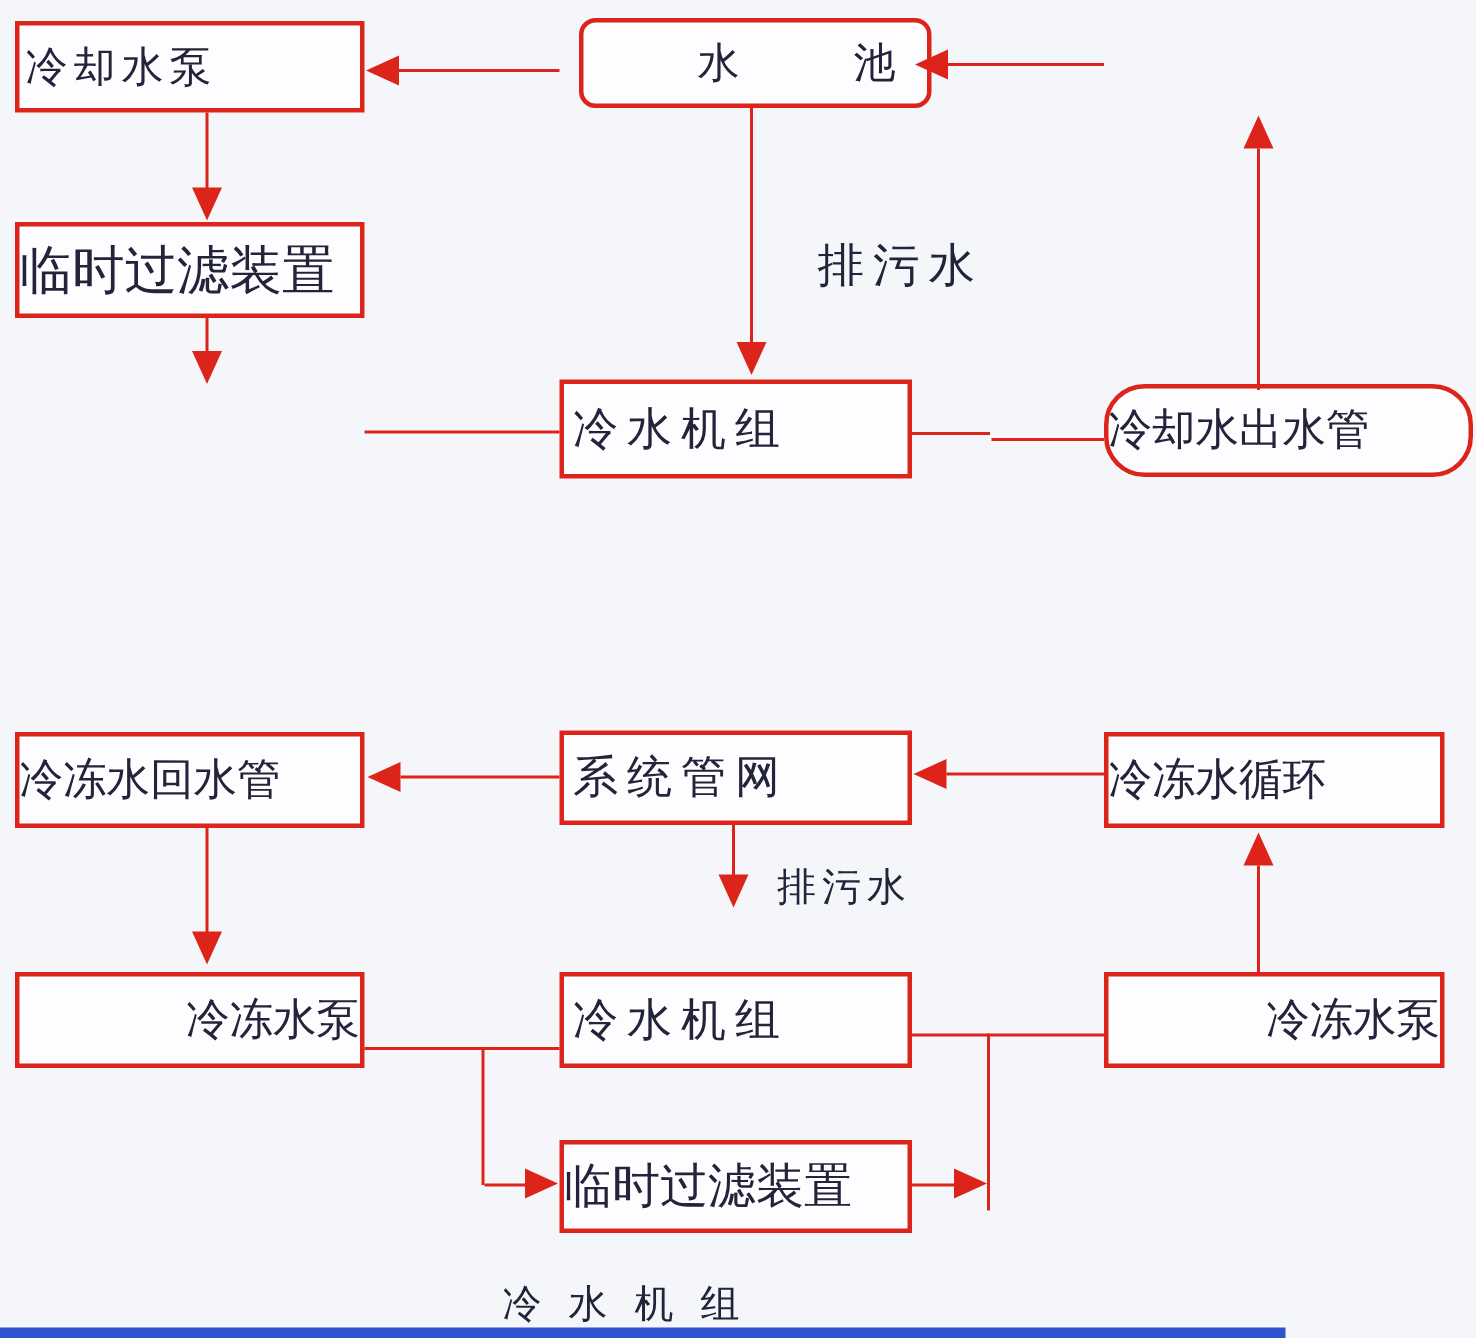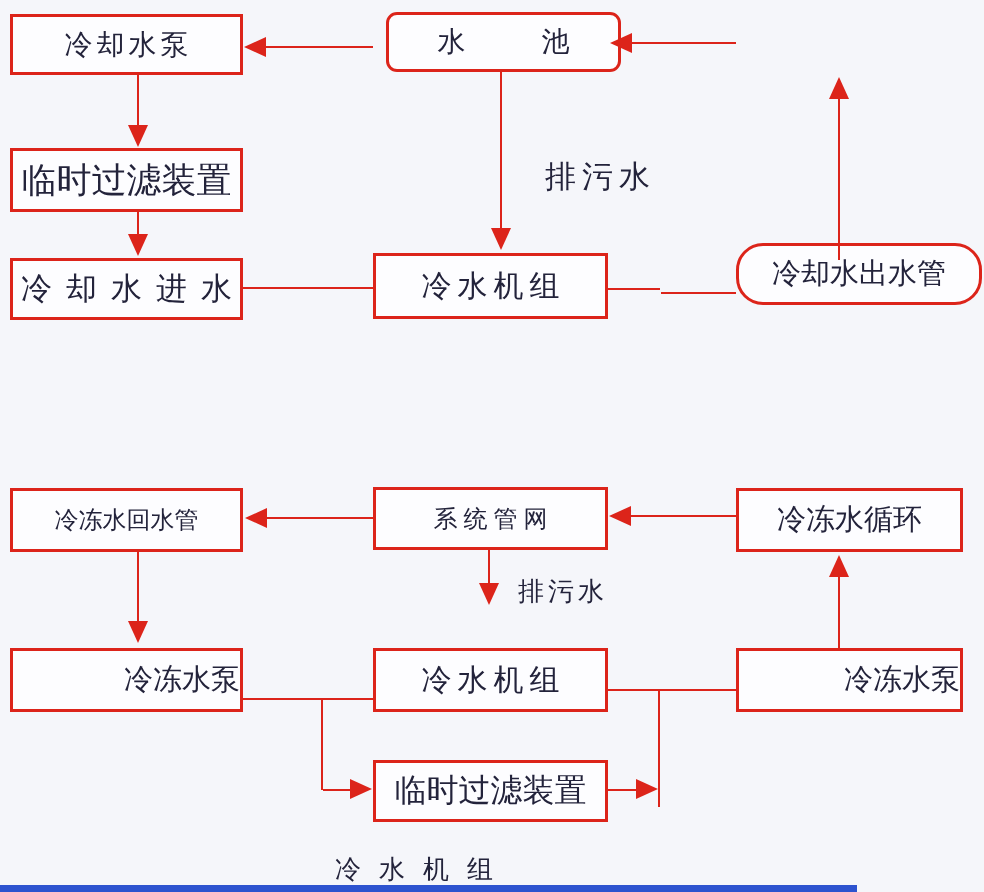--- a/index.html
+++ b/index.html
@@ -3,21 +3,21 @@
 <meta charset="utf-8">
 <style>
   :root{
     --red:#dc241a; --background:#f5f6fa; --box-fill:#fdfdff; --text:#23233b; --bottom-bar:#2d53cf;
   }
   html,body{margin:0;padding:0;}
   body{background:#ffffff;font-family:"Liberation Serif","DejaVu Serif",serif;}
   #stage{position:relative;width:984px;height:892px;background:var(--background);overflow:hidden;}
   .box{
     position:absolute;box-sizing:border-box;border:3px solid var(--red);
-    background:var(--box-fill);display:flex;align-items:center;justify-content:center;
+    background:var(--box-fill);display:flex;align-items:center;justify-content:flex-start;
     color:var(--text);font-size:28px;
   }
   .box span{display:inline-block;white-space:nowrap;}
   .left-align{justify-content:flex-end;padding-left:20px;}
   .line{position:absolute;background:var(--red);}
   .ah{position:absolute;width:0;height:0;}
   .ah-left{border-top:10px solid transparent;border-bottom:10px solid transparent;border-right:22px solid var(--red);}
   .ah-right{border-top:10px solid transparent;border-bottom:10px solid transparent;border-left:22px solid var(--red);}
   .ah-down{border-left:10px solid transparent;border-right:10px solid transparent;border-top:22px solid var(--red);}
   .ah-up{border-left:10px solid transparent;border-right:10px solid transparent;border-bottom:22px solid var(--red);}
@@ -32,27 +32,24 @@
 
   <div class="box" style="left:10px;top:14px;width:233px;height:61px;">
     <span style="letter-spacing:4px;padding-left:4px;">冷却水泵</span>
   </div>
   <div class="box" style="left:386px;top:12px;width:235px;height:60px;border-radius:11px;">
     <span style="letter-spacing:76px;padding-left:76px;">水池</span>
   </div>
   <div class="box" style="left:10px;top:148px;width:233px;height:64px;font-size:35px;">
     <span>临时过滤装置</span>
   </div>
-  <div class="box" style="left:10px;top:258px;width:233px;height:62px;font-size:31px;">
-    <span style="letter-spacing:14px;padding-left:14px;">冷却水进水</span>
-  </div>
   <div class="box" style="left:373px;top:253px;width:235px;height:66px;font-size:30px;">
     <span style="letter-spacing:6px;padding-left:6px;">冷水机组</span>
   </div>
-  <div class="box" style="left:736px;top:243px;width:246px;height:62px;font-size:29px;border-radius:27px;">
+  <div class="box" style="left:736px;top:256px;width:246px;height:62px;font-size:29px;border-radius:27px;">
     <span>冷却水出水管</span>
   </div>
 
   <div class="line" style="left:266px;top:46px;width:107px;height:2px;"></div>
   <div class="ah ah-left" style="left:244px;top:37px;"></div>
 
   <div class="line" style="left:632px;top:42px;width:104px;height:2px;"></div>
   <div class="ah ah-left" style="left:610px;top:33px;"></div>
 
   <div class="line" style="left:137px;top:75px;width:2px;height:51px;"></div>
@@ -67,24 +64,24 @@
   <div class="ah ah-up" style="left:829px;top:77px;"></div>
   <div class="line" style="left:838px;top:99px;width:2px;height:161px;"></div>
 
   <div class="line" style="left:243px;top:287px;width:130px;height:2px;"></div>
 
   <div class="line" style="left:608px;top:288px;width:52px;height:2px;"></div>
   <div class="line" style="left:661px;top:292px;width:75px;height:2px;"></div>
 
   <div class="label" style="left:545px;top:156px;font-size:31px;letter-spacing:6px;">排污水</div>
 
-  <div class="box" style="left:10px;top:488px;width:233px;height:64px;font-size:24px;">
+  <div class="box" style="left:10px;top:488px;width:233px;height:64px;font-size:29px;">
     <span>冷冻水回水管</span>
   </div>
-  <div class="box" style="left:373px;top:487px;width:235px;height:63px;font-size:24px;">
+  <div class="box" style="left:373px;top:487px;width:235px;height:63px;font-size:30px;">
     <span style="letter-spacing:6px;padding-left:6px;">系统管网</span>
   </div>
   <div class="box" style="left:736px;top:488px;width:227px;height:64px;font-size:29px;">
     <span>冷冻水循环</span>
   </div>
   <div class="box left-align" style="left:10px;top:648px;width:233px;height:64px;font-size:29px;">
     <span>冷冻水泵</span>
   </div>
   <div class="box" style="left:373px;top:648px;width:235px;height:64px;font-size:30px;">
     <span style="letter-spacing:6px;padding-left:6px;">冷水机组</span>

